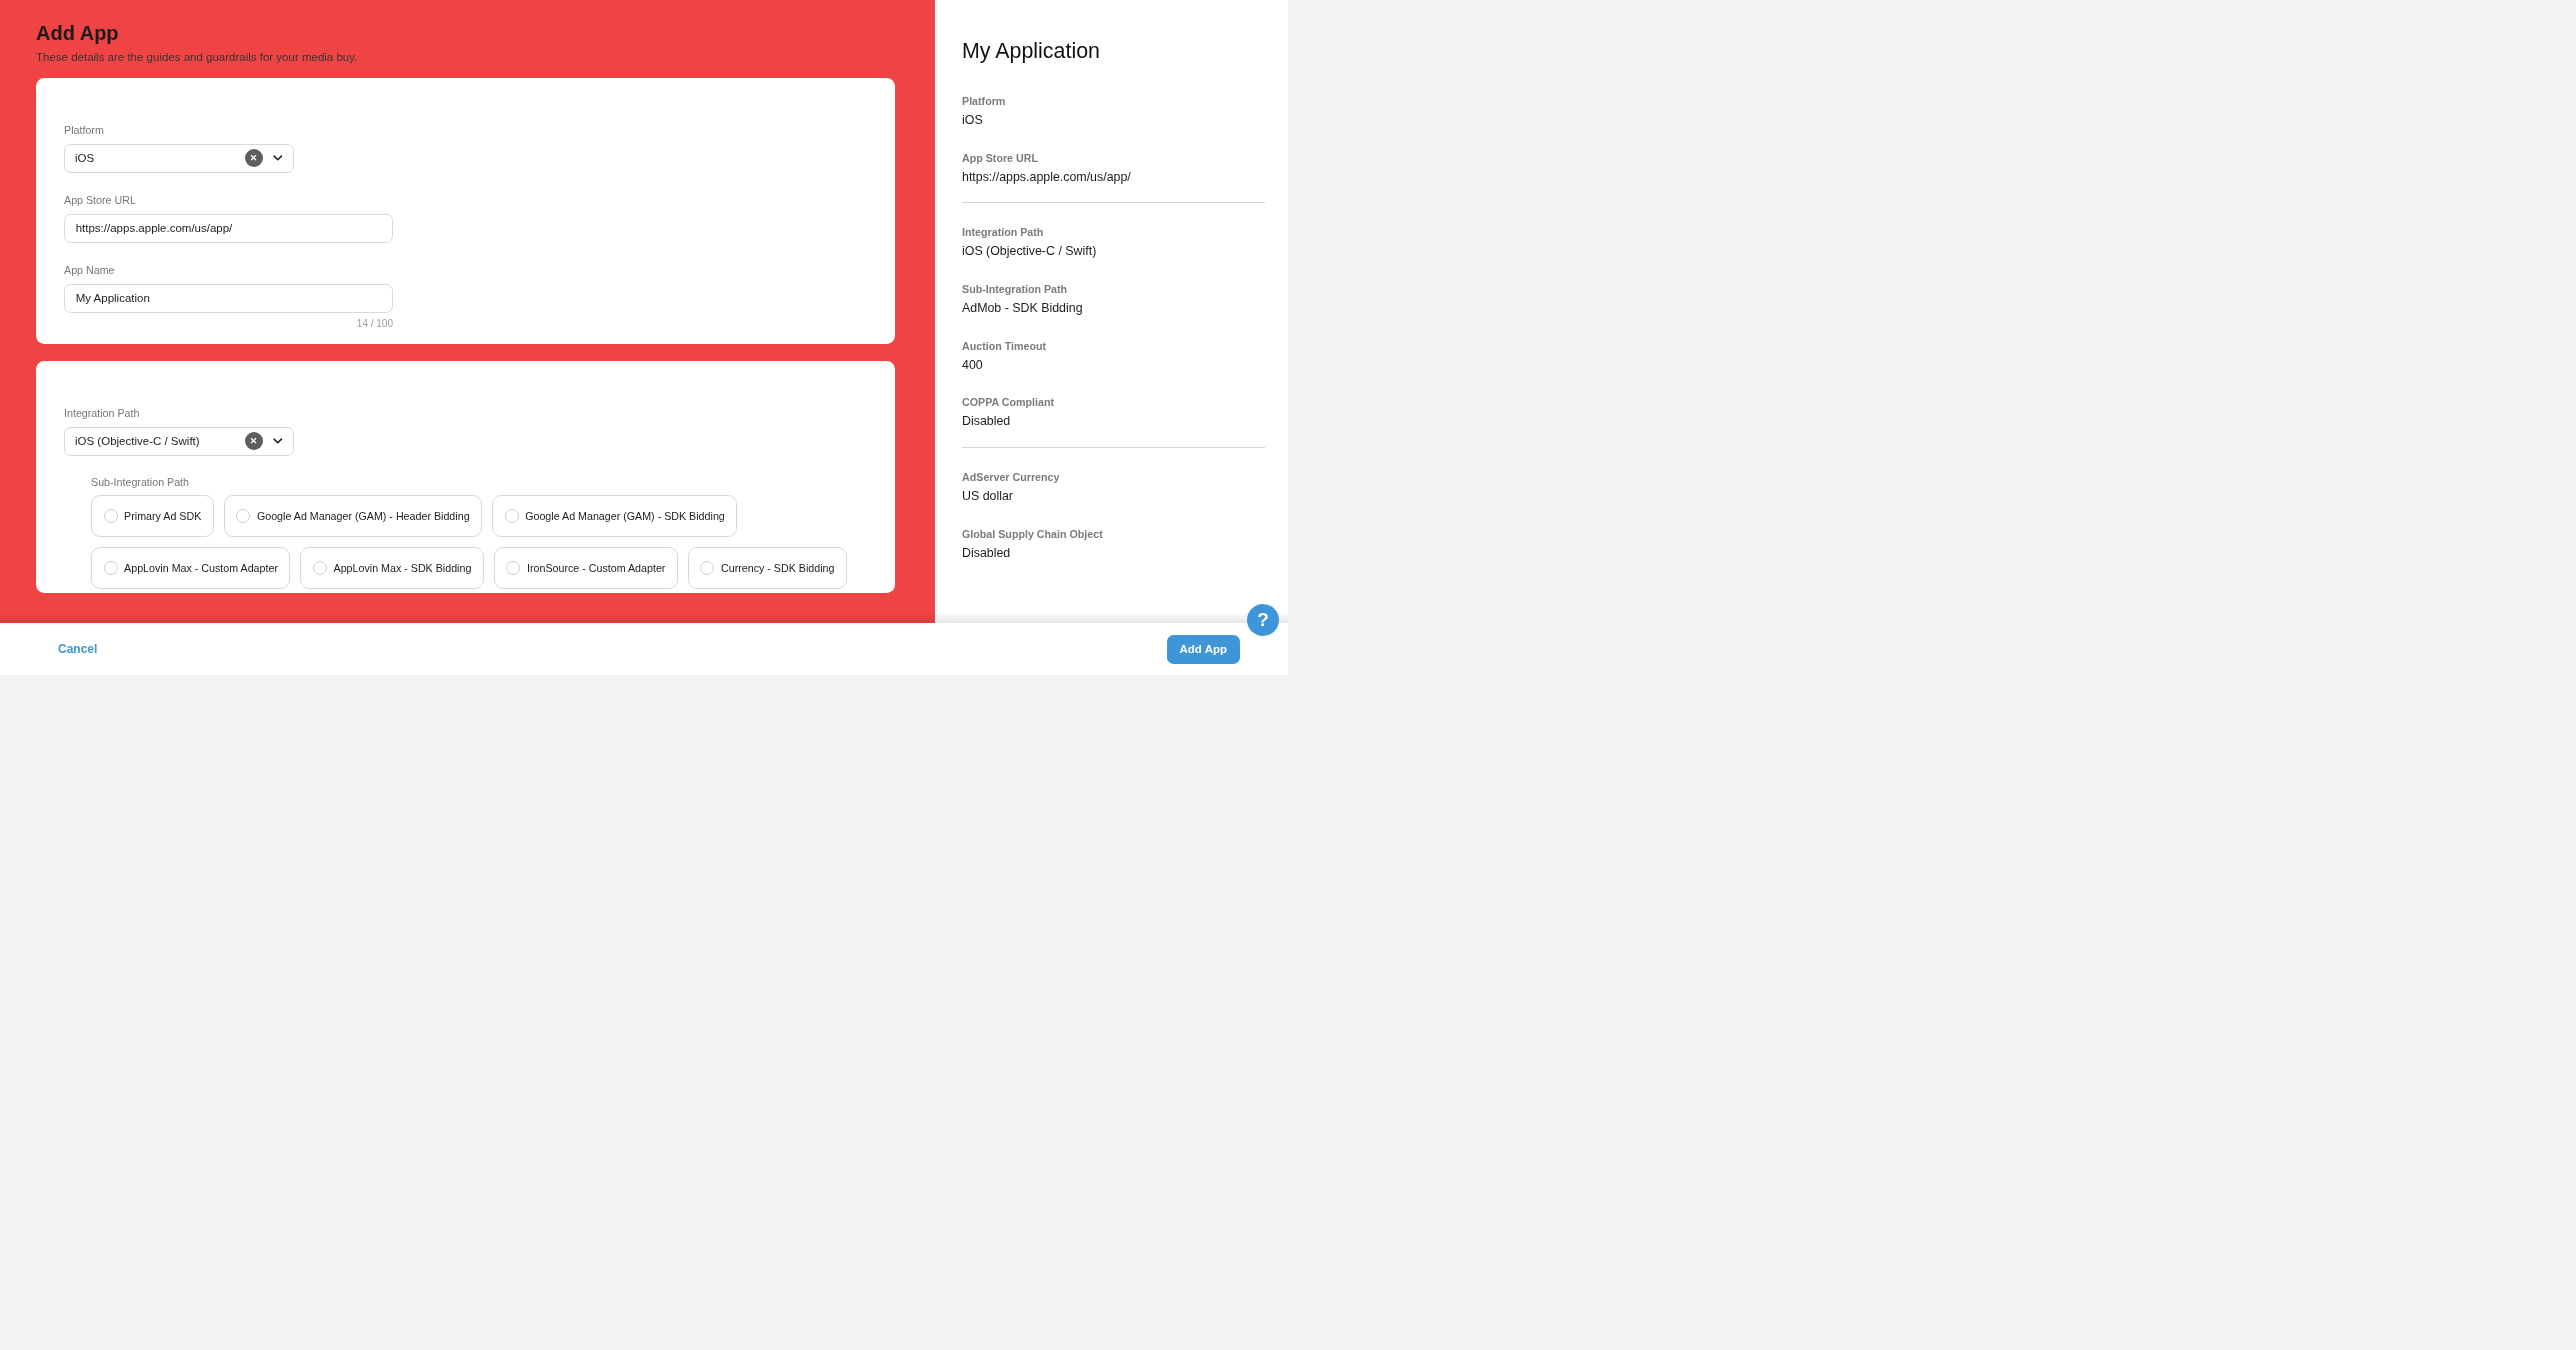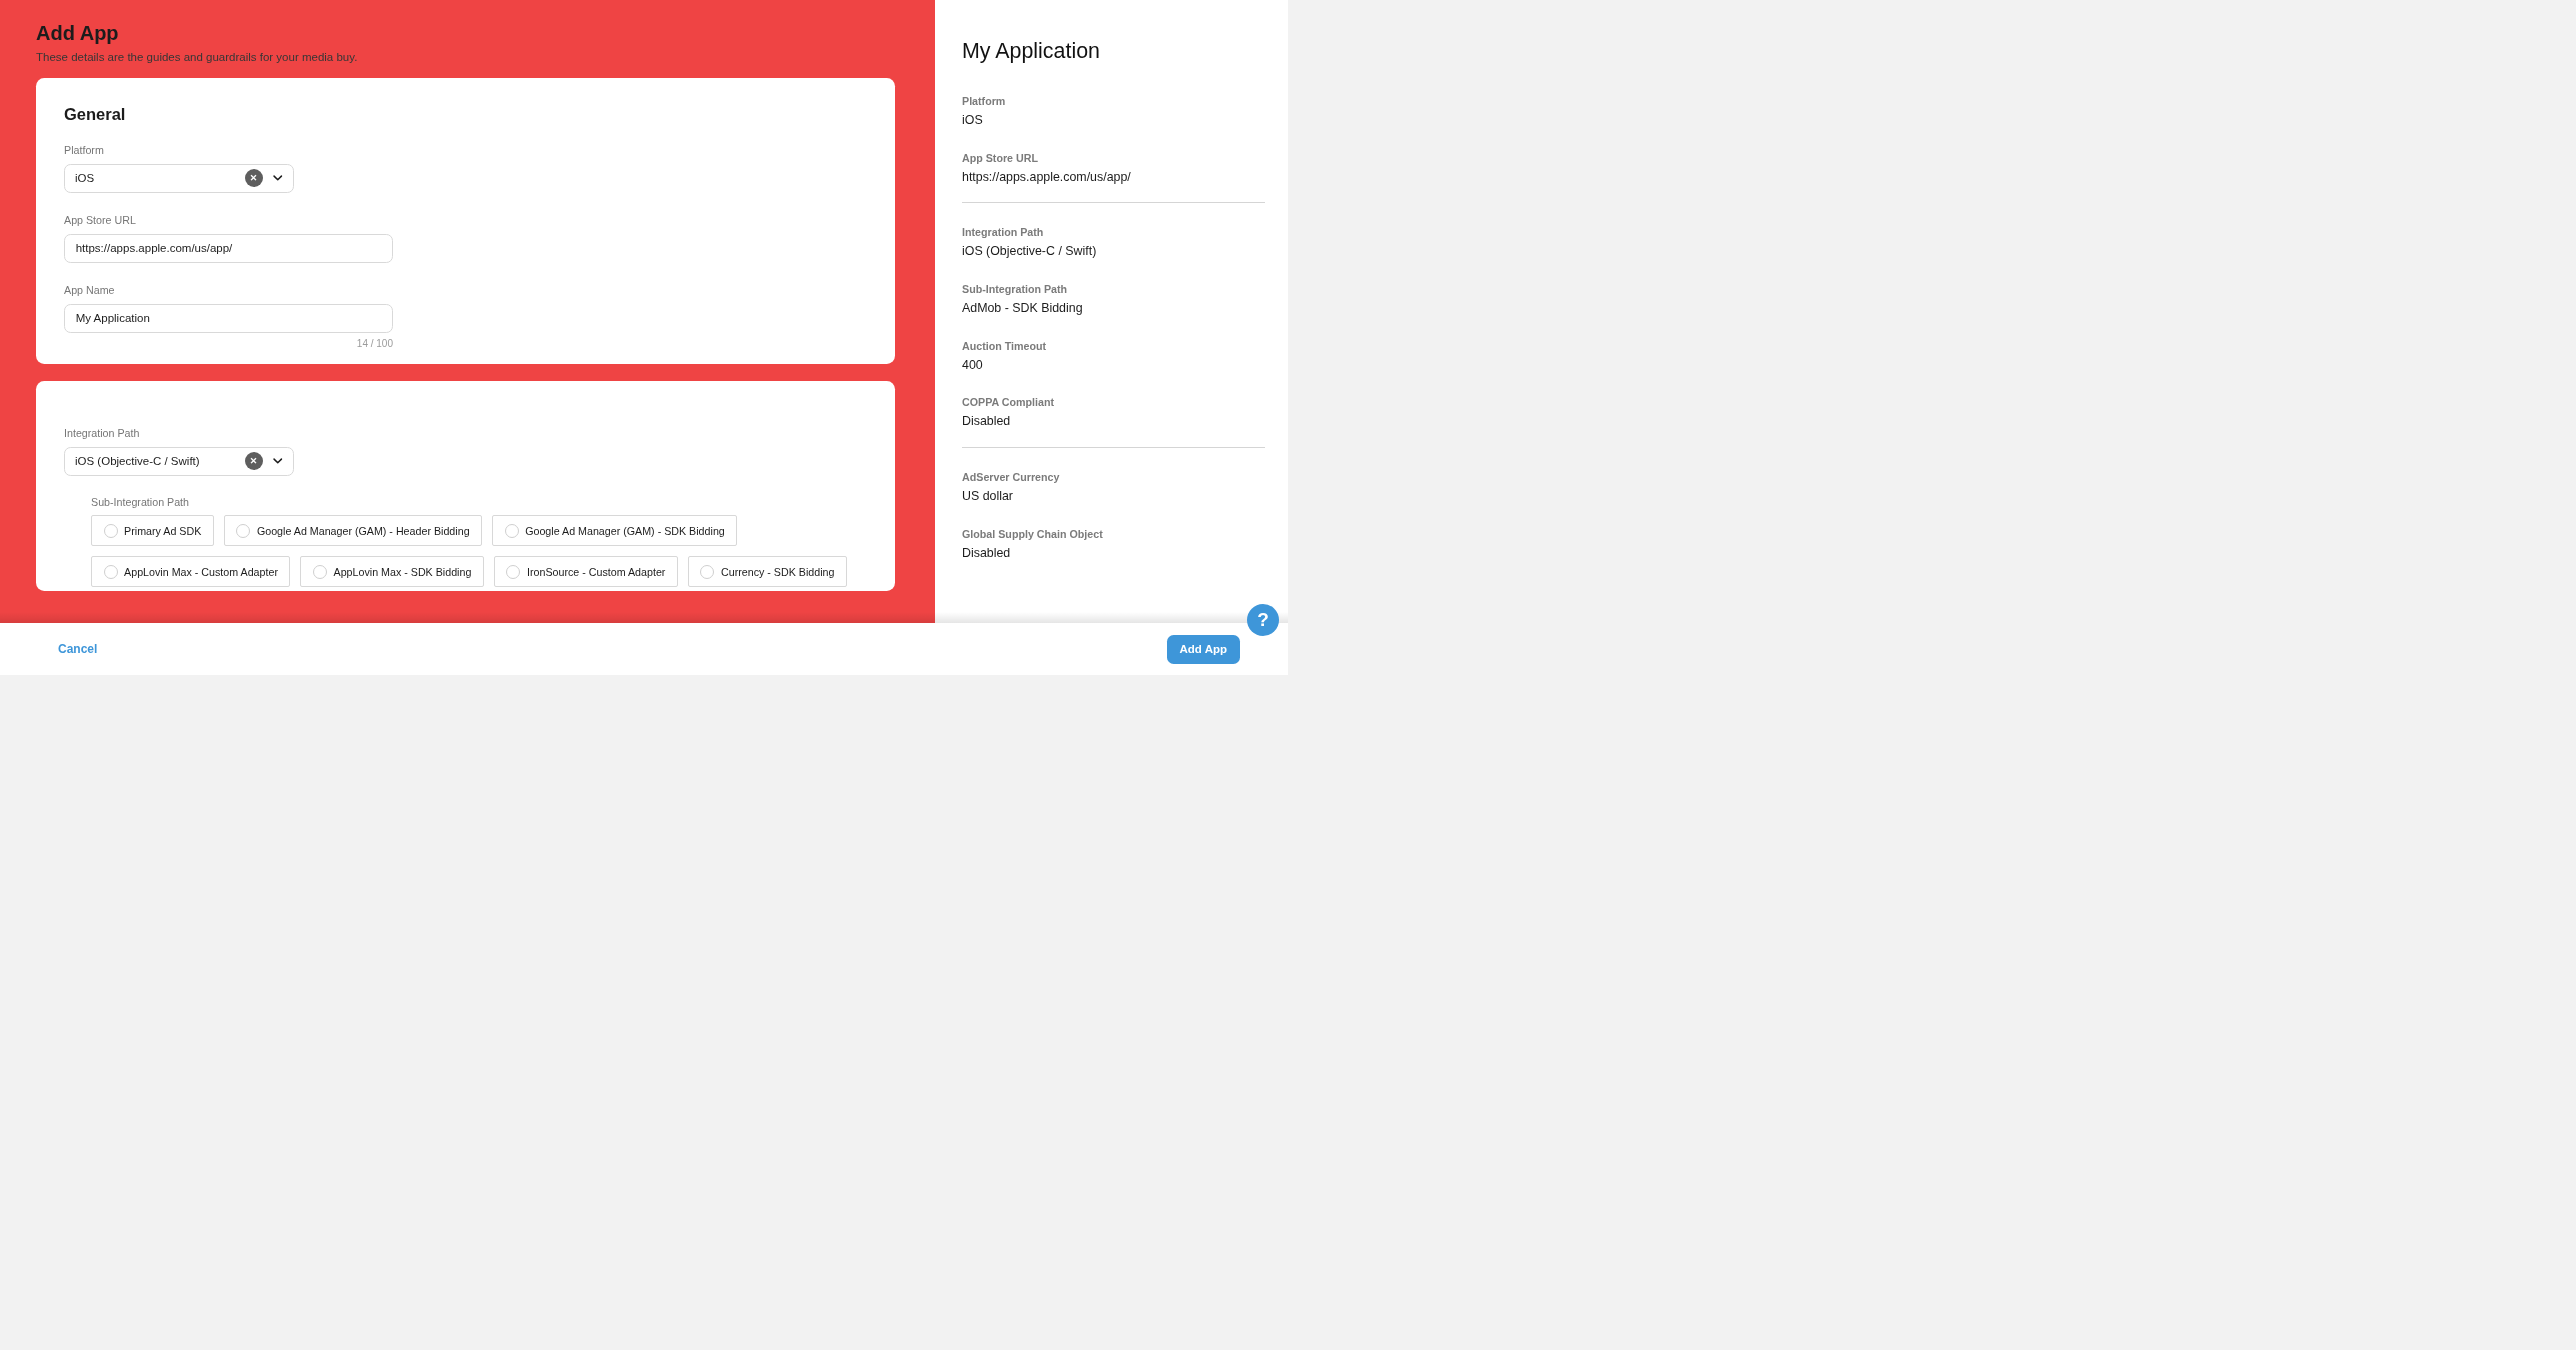--- a/index.html
+++ b/index.html
@@ -27,22 +27,22 @@
   .clear-btn { width:18px; height:18px; border-radius:50%; background:#5E5E5E; color:#FFF;
                display:flex; align-items:center; justify-content:center; font-size:9px; font-weight:700;
                margin-right:9px; cursor:pointer; flex:none; }
   .chevron { flex:none; display:flex; align-items:center; }
 
   .text-input { width:329px; padding:0 10.7px; outline:none; display:block; }
   .counter { width:329px; text-align:right; font-size:10px; color:#9B9B9B; margin-top:5px; }
 
   .sub-group { margin-left:27px; width:776px; margin-top:20px; }
   .chips { display:flex; flex-wrap:wrap; gap:10px; margin-top:6.6px; }
-  .chip { display:inline-flex; align-items:center; gap:6.6px; height:31px; padding:0 11.5px;
-          border:0.8px solid #D8D8D8; border-radius:2px; background:#FFF; cursor:pointer;
+  .chip { display:inline-flex; align-items:center; gap:6.6px; height:42px; padding:0 11.5px;
+          border:0.8px solid #D8D8D8; border-radius:9px; background:#FFF; cursor:pointer;
           font-size:10.7px; color:#1C1C1C; white-space:nowrap; }
   .radio { width:14px; height:14px; border-radius:50%; border:1.6px solid #CFCFCF; background:#FFF; flex:none; }
 
   
   .sidebar { position:absolute; left:935px; top:0; width:353px; height:623px; background:#FFF;
              padding:38px 23px 0 27px; }
   .sidebar-title { font-size:21.4px; line-height:26px; font-weight:500; color:#121212; }
   .entry-label { font-size:10.7px; line-height:13px; font-weight:700; color:#7B7B7B; margin-top:23px; }
   .entry-label.first { margin-top:31px; }
   .entry-value { font-size:12.4px; line-height:15.6px; color:#1C1C1C; margin-top:5px; word-break:break-all; }
@@ -66,21 +66,20 @@
 </head>
 <body>
 
 <div class="page">
 
   <main class="main">
     <h1 class="page-title">Add App</h1>
     <p class="page-subtitle">These details are the guides and guardrails for your media buy.</p>
 
     <section class="card">
-      <h2>General</h2>
 
       <div class="field">
         <label class="field-label">Platform</label>
         <div class="control select">
           <span class="select-value">iOS</span>
           <span class="clear-btn">✕</span>
           <span class="chevron">
             <svg width="11.5" height="11.5" viewBox="0 0 14 14">
                 <path d="M2.5 5l4.5 4.5L11.5 5" fill="none" stroke="#1C1C1C" stroke-width="1.8" stroke-linecap="round" stroke-linejoin="round"></path>
               </svg>

